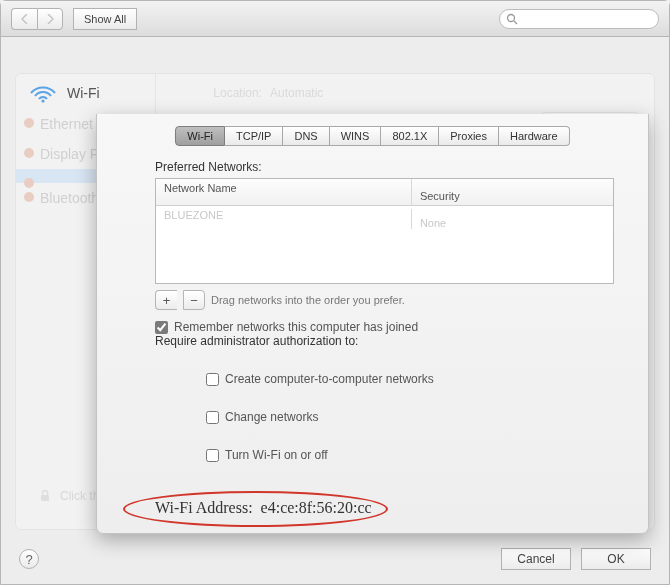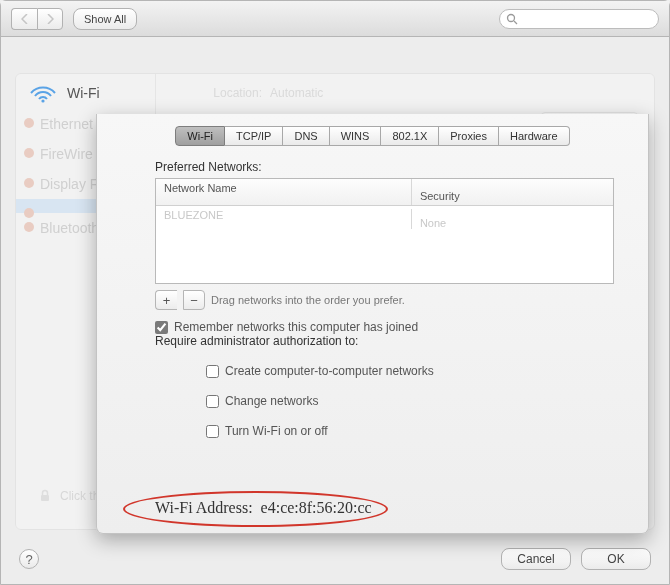--- a/index.html
+++ b/index.html
@@ -50,21 +50,21 @@
   display: flex; align-items: center;
   padding: 0 10px;
   gap: 10px;
 }
 .btn-group { display: flex; }
 .btn {
   height: 22px;
   padding: 5px 10px;
   background: linear-gradient(#ffffff, #ebebeb);
   border: 1px solid #b2b2b2;
-  border-radius: 8px;
+  border-radius: 0;
   font-size: 11px;
   display: inline-flex; align-items: center; justify-content: center;
   color: #444;
   cursor: pointer;
 }
 .nav-btn { width: 26px; padding:0; color:#b0b0b0;}
 .nav-left { border-radius: 4px 0 0 4px; border-right: 0;}
 .nav-right { border-radius: 0 4px 4px 0;}
 .spacer { flex: 1; }
 .search {
@@ -167,21 +167,21 @@
   background:linear-gradient(#ffffff,#ececec);
   display:inline-flex; align-items:center; justify-content:center;
   font-size:13px; color:#555; cursor:pointer;
 }
 .sq-btn.left { border-radius:4px 0 0 4px; border-right:0;}
 .sq-btn.right { border-radius:0 4px 4px 0;}
 .drag-hint { font-size:11px; color:#777;}
 .check-row { display:flex; align-items:center; gap:6px; margin-top:10px; font-size:12px; color:#555;}
 .check-row input { width:13px; height:13px; accent-color:#7a7a7a;}
 .sub-label { font-size:12px; color:#333; margin-left:0px;}
-.sub-check { display:flex; align-items:center; gap:6px; margin-top:16px; margin-left:18px; font-size:12px; color:#555;padding-left:33px;}
+.sub-check { display:flex; align-items:center; gap:6px; margin-top:24px; margin-left:18px; font-size:12px; color:#555;padding-left:33px;}
 .sub-check input { width:13px; height:13px;}
 .addr-row {
   position:absolute; bottom:16px; left:58px;
   font-size:16px; color:#333;font-family:Liberation Serif, serif;
 }
 .ring {
   position:absolute;
   bottom:6px; left:26px;
   width:265px; height:36px;
   border:2px solid #d1362b;
@@ -233,21 +233,20 @@
       <input placeholder="" style="">
     </div>
   </div>
 
   <div class="content">
 
     <div class="bg-dim">
       <div class="bg-dim-faded">
         <div class="bg-sidebar">
           <div class="bg-side-item"><span class="bg-side-dot"></span><span>Ethernet</span></div>
-          <div class="bg-side-item"><span class="bg-side-dot"></span><span>FireWire</span></div>
           <div class="bg-side-item"><span class="bg-side-dot"></span><span>Display FireWire</span></div>
           <div class="bg-side-item sel"><span class="bg-side-dot"></span><span></span></div>
           <div class="bg-side-item"><span class="bg-side-dot"></span><span>Bluetooth PAN</span></div>
         </div>
         <div class="bg-main">
           <div class="bg-row">
               <div class="bg-label">Location:</div>
               <div>Automatic</div>
             </div>
           <div style="margin-top:12px;">

